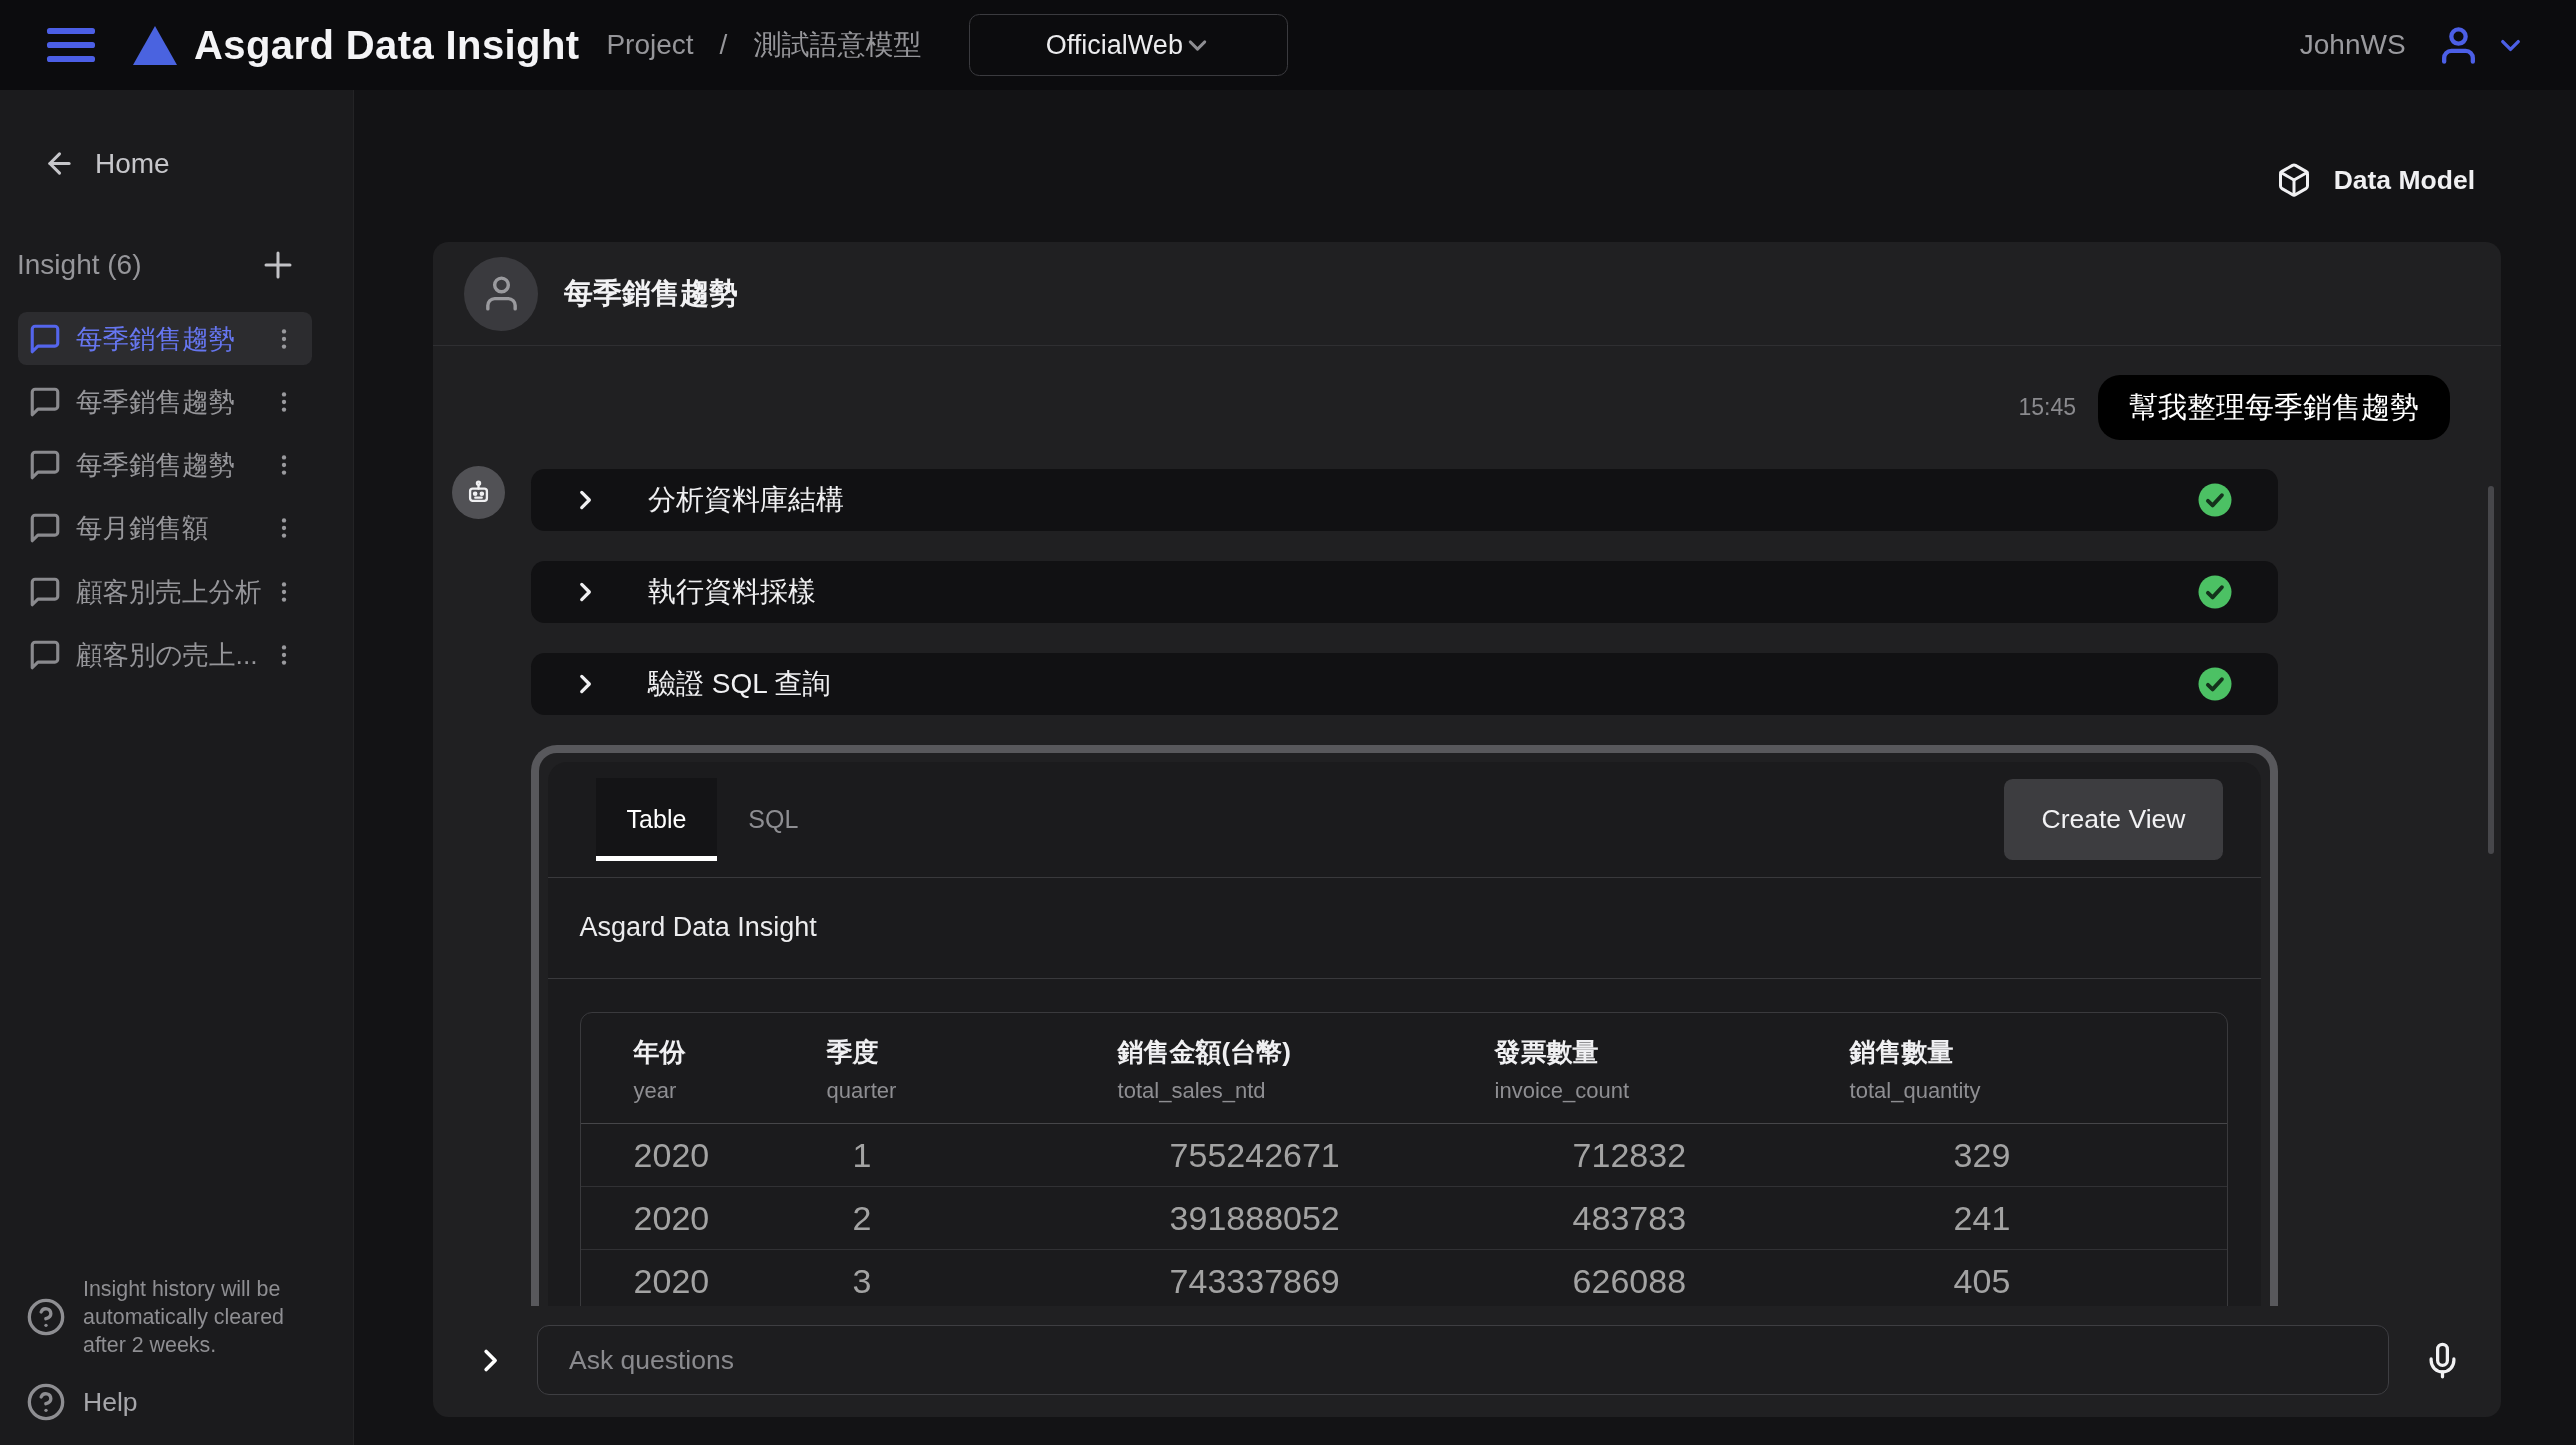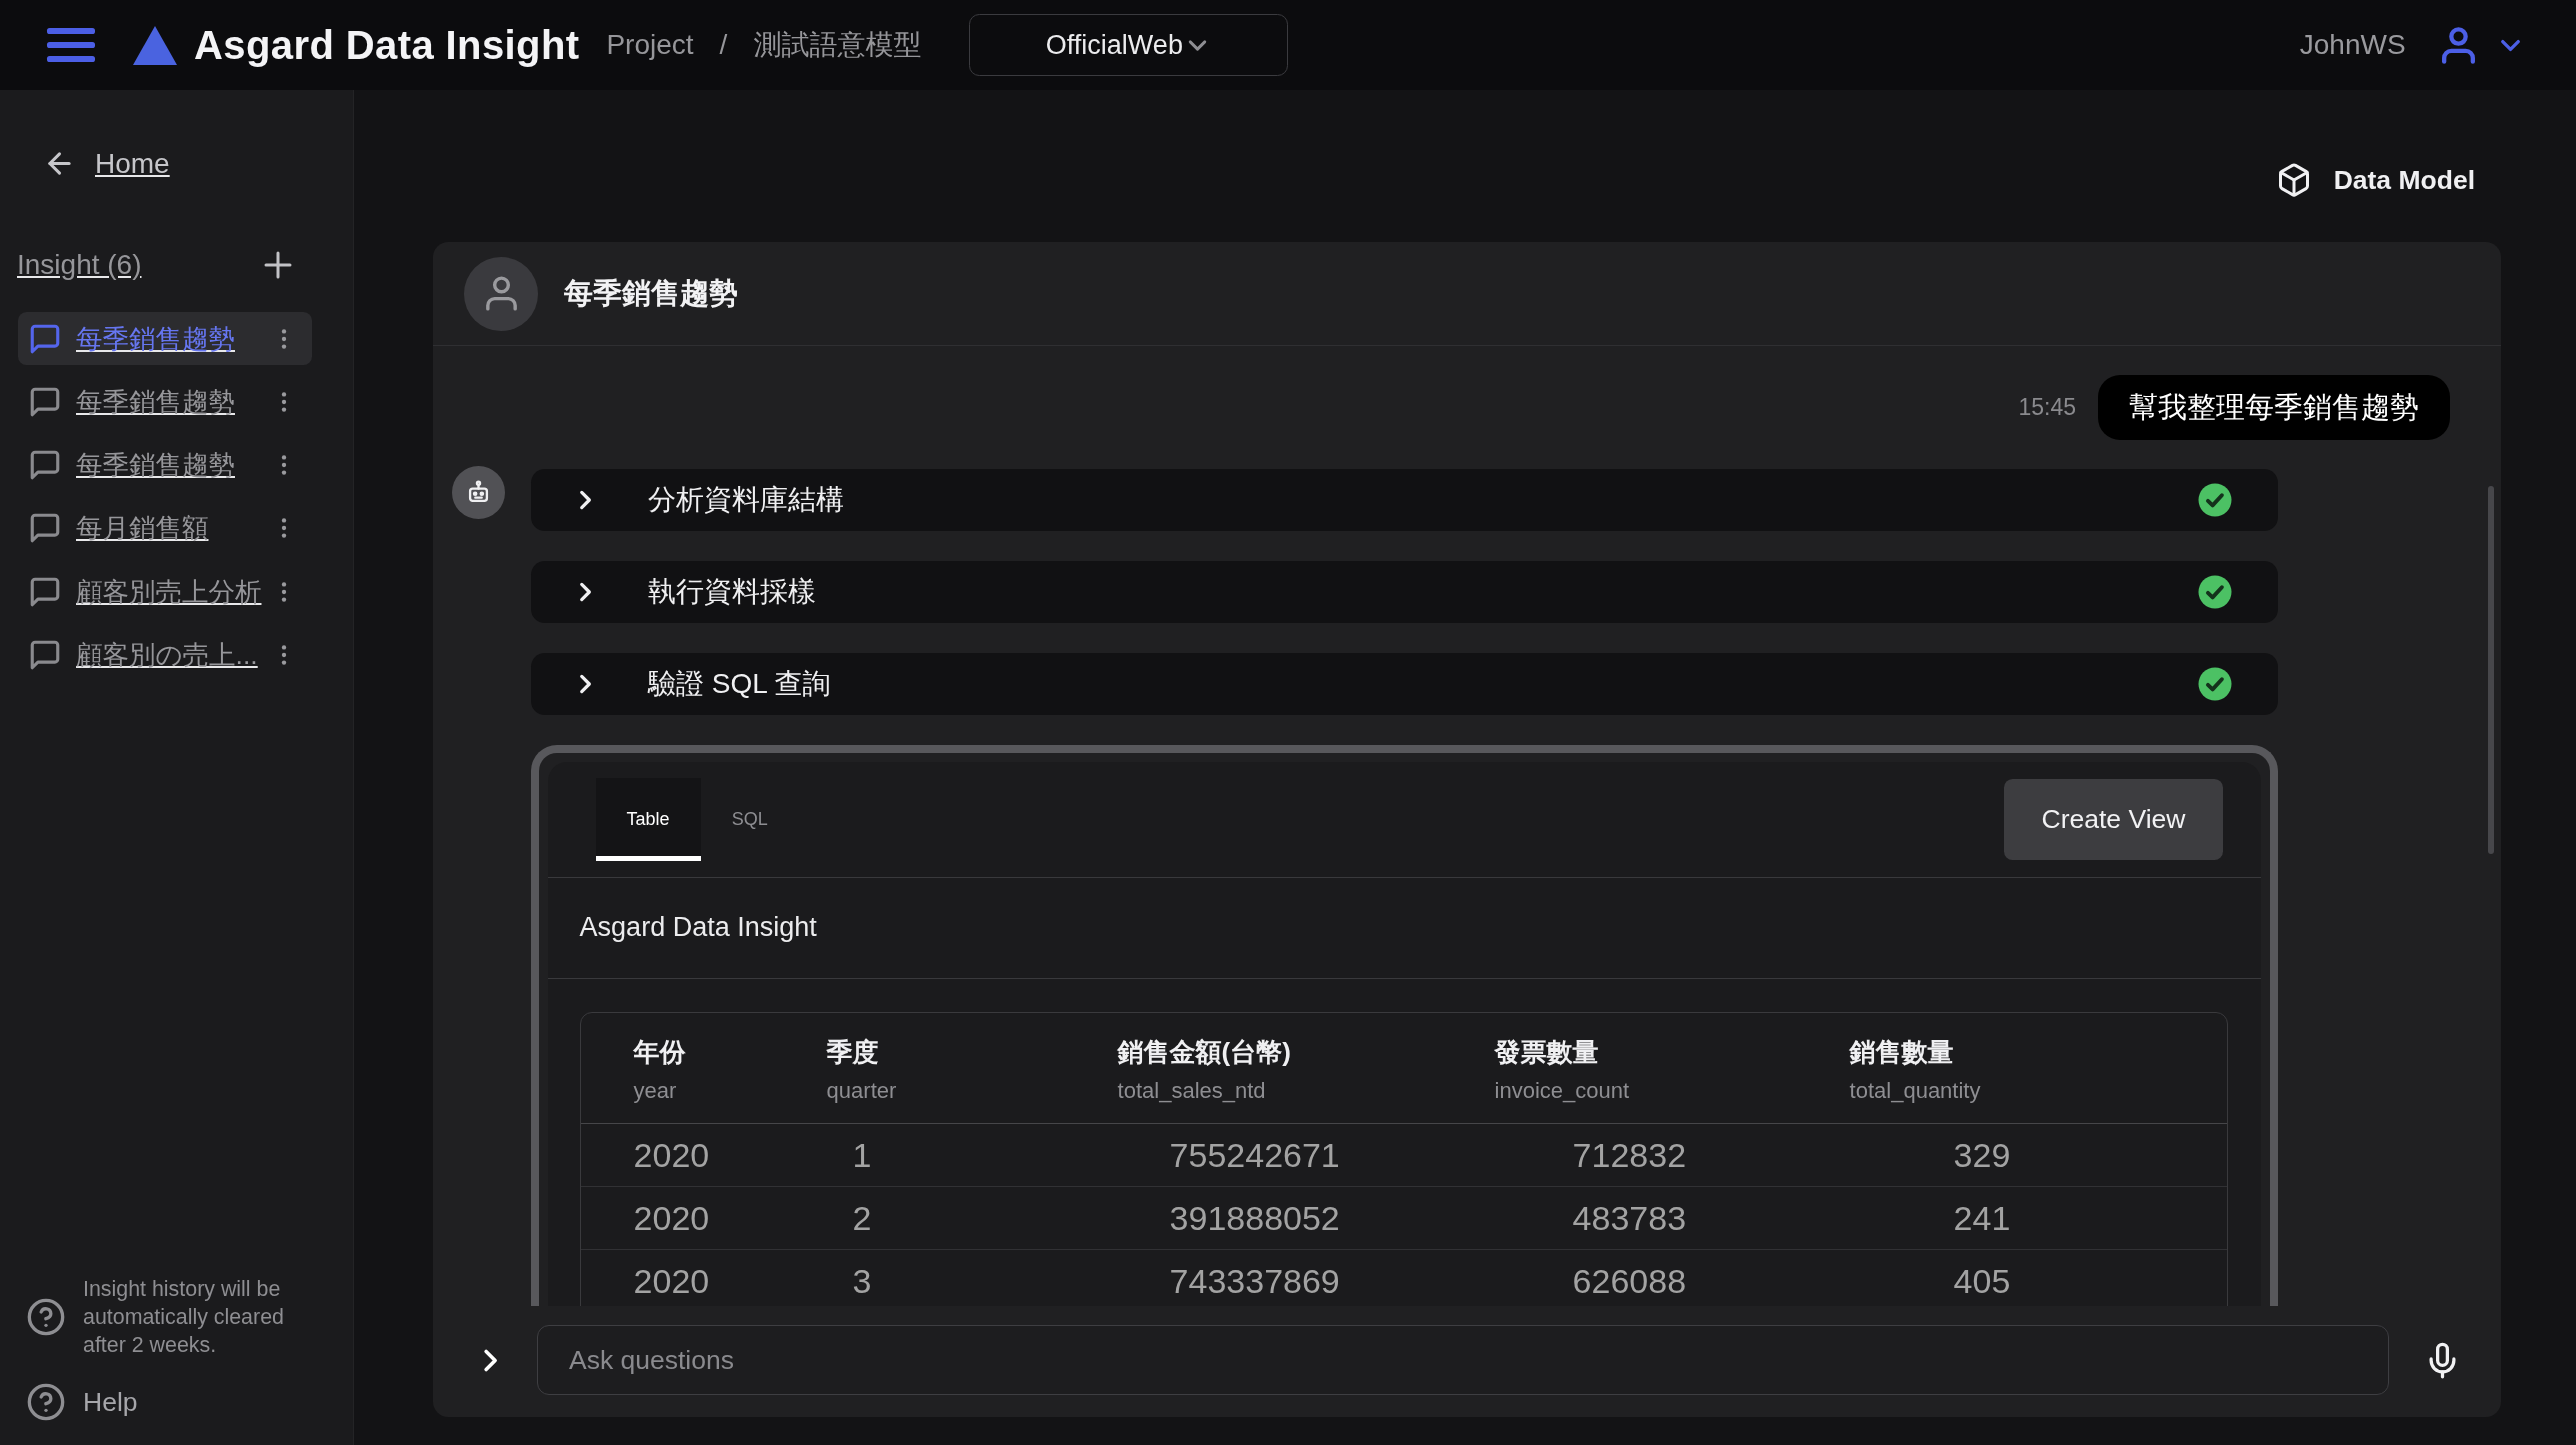--- a/index.html
+++ b/index.html
@@ -20,21 +20,21 @@
   .ws-select .ws-value { font-size:27px; color:#ececee; }
   .header-right { margin-left:auto; display:flex; align-items:center; }
   .user-name { font-size:28px; color:#9a9a9e; }
   .icon { display:inline-flex; align-items:center; justify-content:center; }
   .icon svg { width:100%; height:100%; }
   .ic-chev-sm { width:29px; height:29px; color:#8e8e92; }
   .ic-user { width:43px; height:43px; margin-left:31px; color:#4c5fe6; }
   .ic-chev-user { width:31px; height:31px; margin-left:15.4px; color:#4c5fe6; }
 
   
-  .content-row { display:flex; height:1356px;text-decoration:underline; }
+  .content-row { display:flex; height:1356px; }
   .sidebar { position:relative; width:354px; background:#1b1b1d; border-right:0.9px solid #242426; flex:none; }
   .main { position:relative; flex:1; background:#131315; }
 
   
   .home-row { display:flex; align-items:center; gap:19px; padding:57px 0 0 43px; font-size:28px; color:#c6c6ca; cursor:pointer; }
   .ic-arrow-left { width:33px; height:33px; color:#c6c6ca; }
   .insight-row { display:flex; align-items:center; justify-content:space-between; margin-top:67px; padding:0 57px 0 17px; }
   .insight-label { font-size:28px; color:#96969a; }
   .ic-plus { width:36px; height:36px; color:#c2c2c6; cursor:pointer; }
   .s-list { margin-top:29px; }
@@ -76,21 +76,21 @@
   .step { display:flex; align-items:center; height:62px; background:#111113; border-radius:13.7px; margin-bottom:30px; padding:0 45px 0 41px; cursor:pointer; }
   .ic-chev-r { width:26px; height:26px; color:#f0f0f2; flex:none; }
   .step-label { margin-left:50px; font-size:28px; color:#f0f0f2; flex:1; }
   .ic-check { width:36px; height:36px; flex:none; }
 
   
   .result-frame { margin:28px 0 0 47px; width:1747px; height:561px; border:8.6px solid #58585c; border-bottom:none;
     border-radius:26px 26px 0 0; padding:8.6px 8.6px 0; overflow:hidden; }
   .result-card { background:#1b1b1d; border-radius:19px 19px 0 0; height:100%; overflow:hidden; }
   .tab-row { display:flex; align-items:center; height:116px; padding:0 38px 0 48px; border-bottom:1.7px solid #39393c; }
-  .tab { position:relative; display:flex; align-items:center; height:83px; padding:0 31px; font-size:18px; color:#8e8e92; cursor:pointer; }
+  .tab { position:relative; display:flex; align-items:center; height:83px; padding:0 31px; font-size:25px; color:#8e8e92; cursor:pointer; }
   .tab.active { background:#141416; color:#ffffff; }
   .tab.active::after { content:""; position:absolute; left:0; right:0; bottom:0; height:5.1px; background:#fff; }
   .create-view { margin-left:auto; height:81px; padding:0 38px; display:flex; align-items:center; background:#3d3d40;
     border:none; border-radius:8.6px; font-size:26.5px; color:#f2f2f4; font-family:inherit; cursor:pointer; }
   .card-title-row { display:flex; align-items:center; height:101px; padding-left:32px; border-bottom:1.7px solid #39393c; }
   .card-title { font-size:27px; color:#ececee; }
   .table-wrap { margin:33px 33px 0 32px; border:1.7px solid #3a3a3d; border-radius:12px; min-height:334px; overflow:hidden; }
   .trow { display:grid; grid-template-columns:193px 291px 377px 355px auto; align-items:center; padding:0 34px 0 53px; }
   .thead { padding-top:22px; padding-bottom:19px; border-bottom:1.7px solid #464649; }
   .th-zh { font-size:26px; font-weight:700; color:#f0f0f2; }

